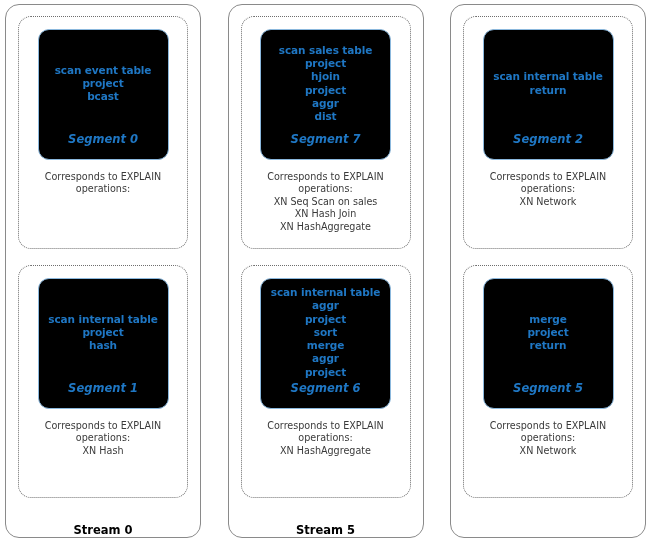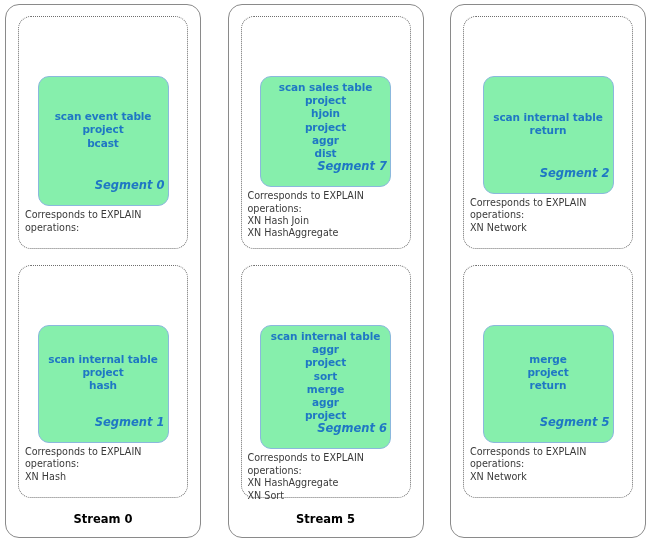--- a/index.html
+++ b/index.html
@@ -56,28 +56,27 @@
   .segment-group.top { height: 233px; }
   .segment-group.bottom { height: 233px; margin-top: 16px; }
 
   
   .segment-card {
     box-sizing: border-box;
     width: 131px;
     height: 131px;
     border: 1.6px solid #8bb8dd;
     border-radius: 11px;
-    background: #86efac;
-    display: flex;
-    flex-direction: column;
-    align-items: flex-end;
+    background: #000000;
+    display: flex;
+    flex-direction: column;
+    align-items: center;
     justify-content: center;
     padding: 4px 3px 6px 3px;
     position: relative;
-    margin-top: 47px;
   }
 
   .ops-list {
     display: flex;
     flex-direction: column;
     align-items: center;
     justify-content: center;
     flex: 1 1 auto;
     width: 100%;
   }
@@ -98,33 +97,33 @@
     line-height: 13px;
     text-align: center;
     flex: 0 0 auto;
     padding-bottom: 7px;
     white-space: nowrap;
     font-style: italic;
   }
 
   
   .explain-caption {
-    margin-top: 3px;
+    margin-top: 11px;
     color: #3a3a3a;
     font-size: 9.6px;
     line-height: 12.4px;
-    text-align: left;
+    text-align: center;
     width: 100%;
   }
   .explain-line { white-space: nowrap; }
 
   
   .stream-label {
     position: absolute;
-    bottom: 11px;
+    bottom: 0;
     left: 0;
     right: 0;
     text-align: center;
     color: #000000;
     font-weight: bold;
     font-size: 11.5px;
     line-height: 14px;
   }
 </style>
 </head>
@@ -178,20 +177,21 @@
           <div class="op-line">hjoin</div>
           <div class="op-line">project</div>
           <div class="op-line">aggr</div>
           <div class="op-line">dist</div>
         </div>
         <div class="segment-label">Segment 7</div>
       </div>
       <div class="explain-caption">
         <div class="explain-line">Corresponds to EXPLAIN</div>
         <div class="explain-line">operations:</div>
+        <div class="explain-line">XN Seq Scan on sales</div>
         <div class="explain-line">XN Hash Join</div>
         <div class="explain-line">XN HashAggregate</div>
       </div>
     </div>
 
     <div class="segment-group bottom">
       <div class="segment-card">
         <div class="ops-list">
           <div class="op-line">scan internal table</div>
           <div class="op-line">aggr</div>
@@ -200,21 +200,20 @@
           <div class="op-line">merge</div>
           <div class="op-line">aggr</div>
           <div class="op-line">project</div>
         </div>
         <div class="segment-label">Segment 6</div>
       </div>
       <div class="explain-caption">
         <div class="explain-line">Corresponds to EXPLAIN</div>
         <div class="explain-line">operations:</div>
         <div class="explain-line">XN HashAggregate</div>
-        <div class="explain-line">XN Sort</div>
       </div>
     </div>
 
     <div class="stream-label">Stream 5</div>
   </div>
 
   <div class="stream">
 
     <div class="segment-group top">
       <div class="segment-card">

